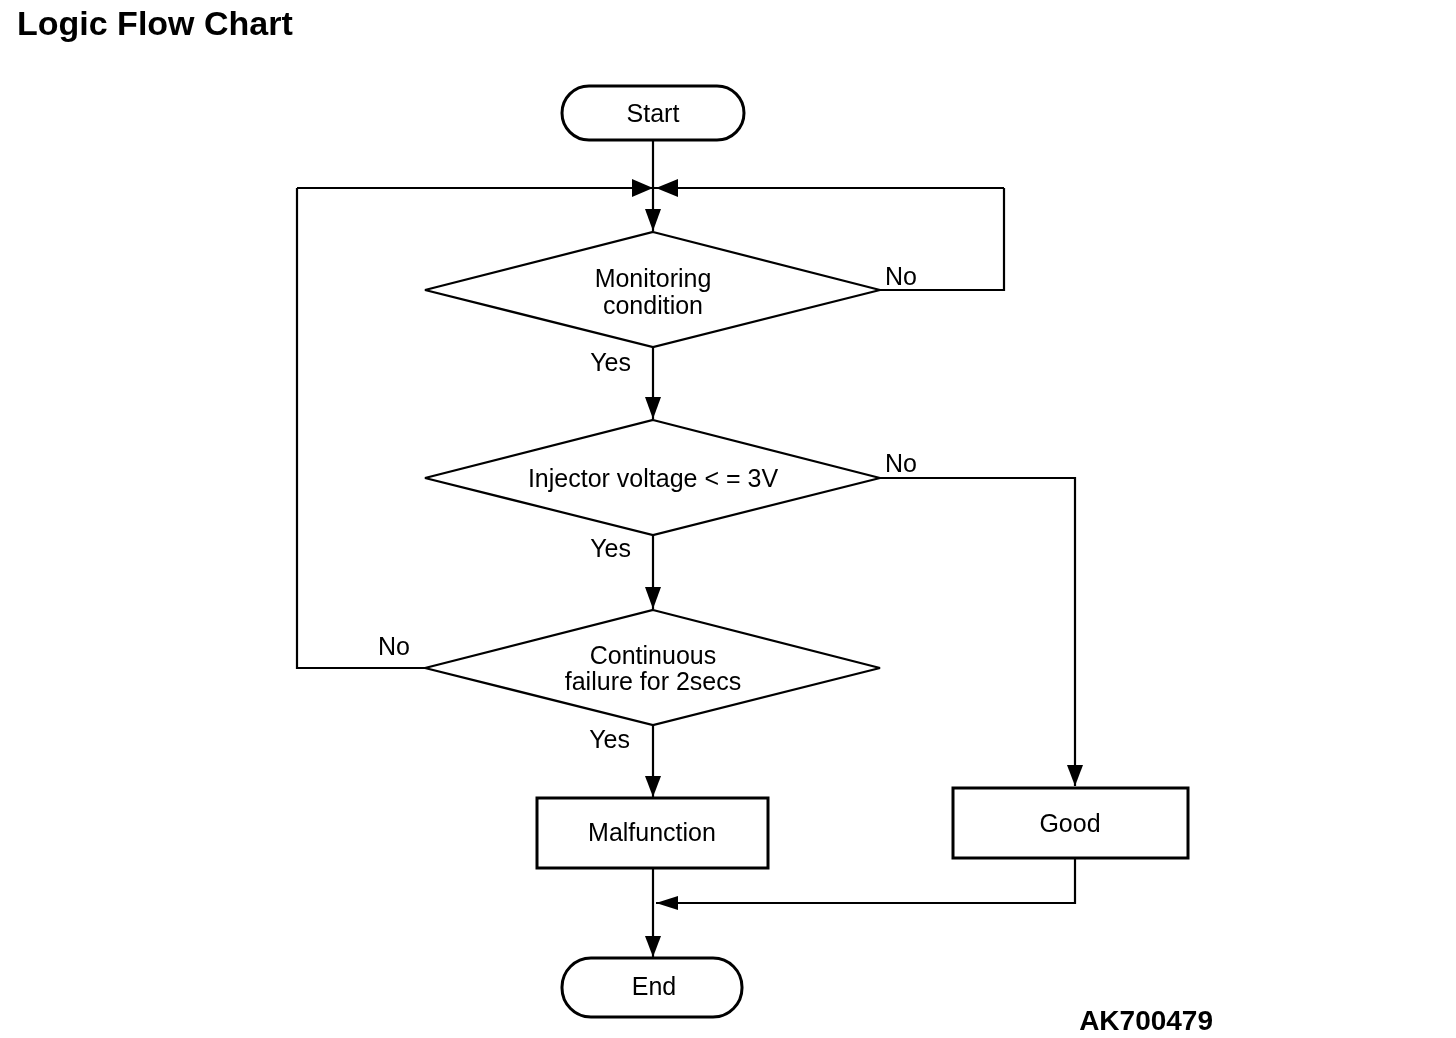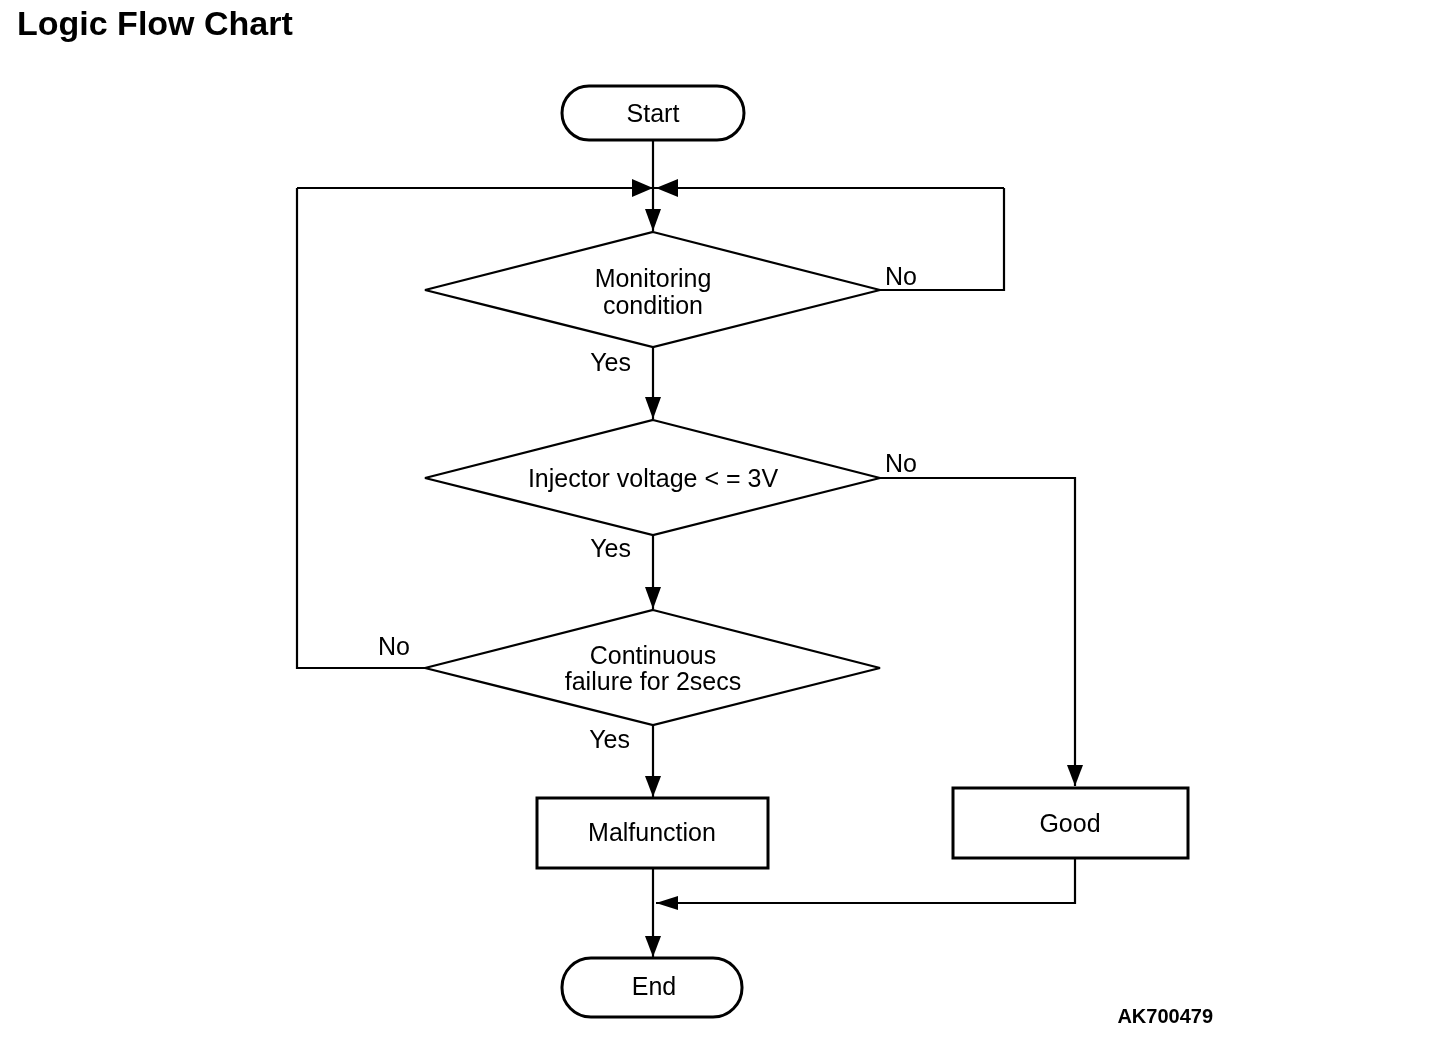--- a/index.html
+++ b/index.html
@@ -21,21 +21,21 @@
     top: 4px;
     font-size: 34px;
     font-weight: bold;
     color: #000000;
     letter-spacing: 0px;
   }
   .figure-code {
     position: absolute;
     right: 14px;
     top: 1005px;
-    font-size: 20px;
+    font-size: 28px;
     font-weight: bold;
     color: #000000;
   }
   svg.flowchart {
     position: absolute;
     left: 0;
     top: 0;
   }
   .edge {
     fill: none;

